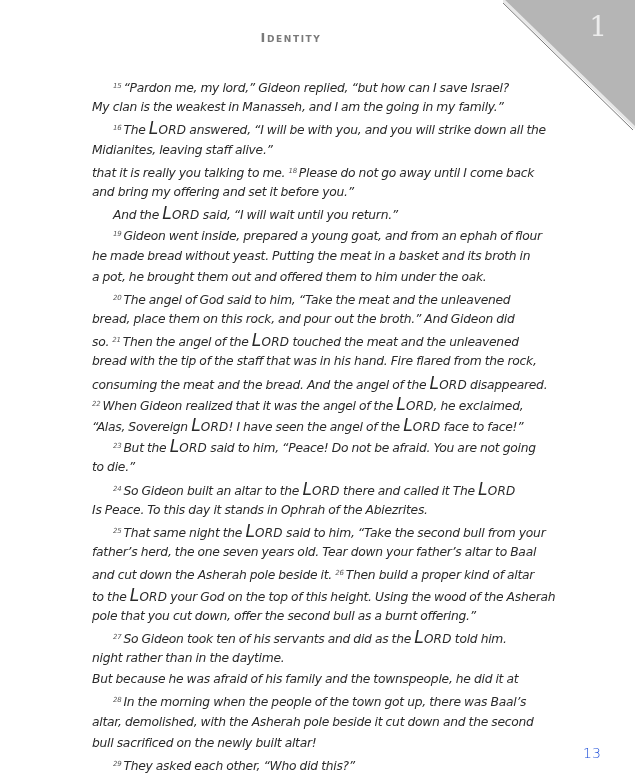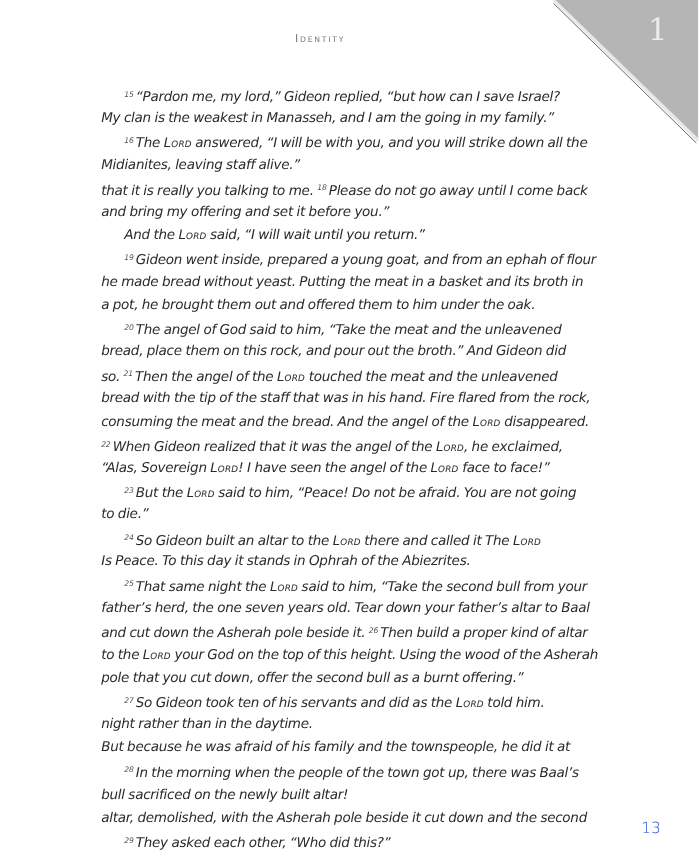--- a/index.html
+++ b/index.html
@@ -12,34 +12,34 @@
     position: absolute; top: 0; right: 0; width: 132px; height: 132px;
     overflow: hidden;
   }
   .corner-tab svg { position: absolute; top: 0; left: 0; }
   .chapter-num {
     position: absolute; top: 10px; right: 28px;
     font-family: "DejaVu Serif", serif; font-size: 28px; color: #ececec;
   }
   .running-head {
     position: absolute; top: 30px; left: 0; width: 582px; text-align: center;
-    font-family: "DejaVu Sans", sans-serif; font-size: 10px; letter-spacing: 1.6px;
-    color: #7a7a7a; font-variant: small-caps; text-transform: lowercase;
+    font-family: "DejaVu Sans", sans-serif; font-size: 13px; letter-spacing: 1.6px;
+    color: #7a7a7a; font-variant: small-caps; text-transform: lowercase; font-weight: bold;
   }
   .running-head::first-letter { text-transform: uppercase; }
   .body-text {
     position: absolute; top: 76px; left: 92px; width: 400px;
     font-family: "DejaVu Sans", sans-serif; font-style: italic;
     font-size: 12.3px; line-height: 21.2px; color: #2a2a2a;
     letter-spacing: -0.25px; word-spacing: -0.4px;
   }
   .line { white-space: nowrap; display: block; height: 21.2px; }
   .line.indent { padding-left: 21px; }
   sup.v { font-size: 7px; vertical-align: 4px; color: #555; margin-right: 2px; font-style: italic; margin-top: 32px; }
-  .sc { font-variant: small-caps; font-size: 12px; letter-spacing: 0.2px; text-align: right; }
+  .sc { font-variant: small-caps; font-size: 17px; letter-spacing: 0.2px; text-align: right; }
   .page-number {
     position: absolute; top: 745px; left: 583px;
     font-family: "DejaVu Sans", sans-serif; font-size: 14px; color: #1d4ed8; font-weight: 300;
   }
 </style>
 </head>
 <body>
 
 <div class="corner-tab">
   <svg width="132" height="132" viewBox="0 0 132 132">
@@ -76,18 +76,18 @@
     <span class="line"><span>Is Peace. To this day it stands in Ophrah of the Abiezrites.</span></span>
     <span class="line indent"><sup class="v">25</sup><span>That same night the </span><span class="sc">Lord</span><span> said to him, “Take the second bull from your</span></span>
     <span class="line"><span>father’s herd, the one seven years old. Tear down your father’s altar to Baal</span></span>
     <span class="line"><span>and cut down the Asherah pole beside it. </span><sup class="v">26</sup><span>Then build a proper kind of altar</span></span>
     <span class="line"><span>to the </span><span class="sc">Lord</span><span> your God on the top of this height. Using the wood of the Asherah</span></span>
     <span class="line"><span>pole that you cut down, offer the second bull as a burnt offering.”</span></span>
     <span class="line indent"><sup class="v">27</sup><span>So Gideon took ten of his servants and did as the </span><span class="sc">Lord</span><span> told him.</span></span>
     <span class="line"><span>night rather than in the daytime.</span></span>
     <span class="line"><span>But because he was afraid of his family and the townspeople, he did it at</span></span>
     <span class="line indent"><sup class="v">28</sup><span>In the morning when the people of the town got up, there was Baal’s</span></span>
+    <span class="line"><span>altar, demolished, with the Asherah pole beside it cut down and the second</span></span>
     <span class="line"><span>bull sacrificed on the newly built altar!</span></span>
-    <span class="line"><span>altar, demolished, with the Asherah pole beside it cut down and the second</span></span>
     <span class="line indent"><sup class="v">29</sup><span>They asked each other, “Who did this?”</span></span>
   </div>
 
 <div class="page-number">13</div>
 
 </body></html>

